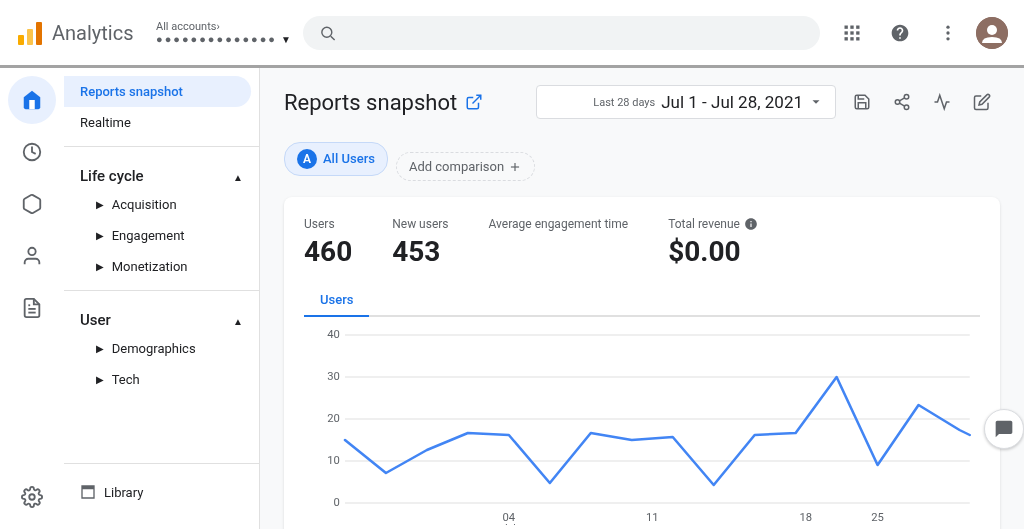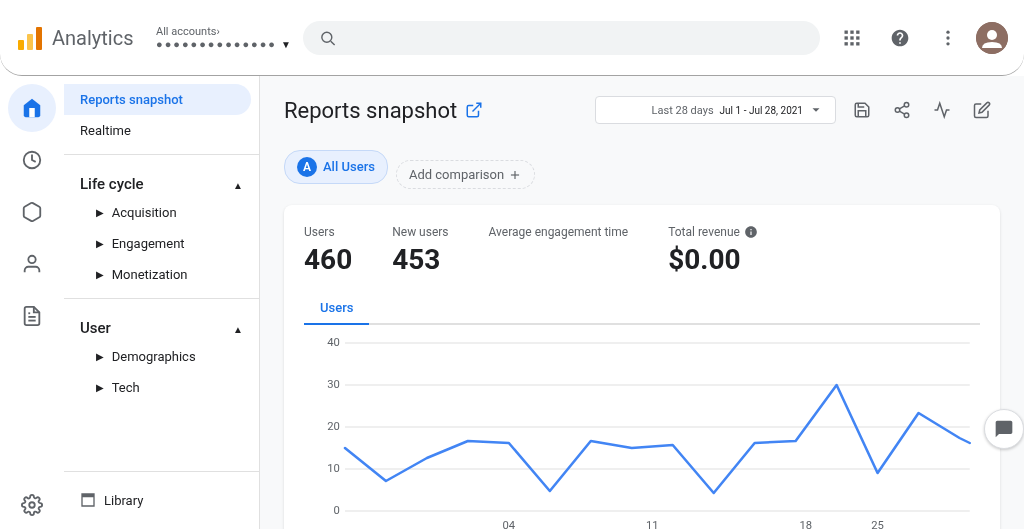--- a/index.html
+++ b/index.html
@@ -1,19 +1,19 @@
 <!DOCTYPE html>
 <html><head>
   <meta charset="utf-8">
   <style>
     * { box-sizing: border-box; margin: 0; padding: 0; }
     body { font-family: 'Google Sans', Roboto, Arial, sans-serif; font-size: 14px; background: #fff; color: #202124; height: 529px; width: 1024px; overflow: hidden; }
 
     
-    .topbar { display: flex; align-items: center; height: 76px; padding: 0 16px; border-bottom: 1px solid #a3a3a3; gap: 12px; border-radius: 22px; }
+    .topbar { display: flex; align-items: center; height: 68px; padding: 0 16px; border-bottom: 3px solid #a3a3a3; gap: 12px; }
     .logo-area { display: flex; align-items: center; gap: 8px; min-width: 120px; }
     .logo-icon { width: 28px; height: 28px; }
     .logo-text { font-size: 20px; color: #5f6368; font-weight: 400; }
     .account-selector { display: flex; flex-direction: column; font-size: 11px; color: #5f6368; cursor: pointer; margin-left: 8px; }
     .account-selector .all-accounts { display: flex; align-items: center; color: #5f6368; text-align: right; }
     .account-selector .account-name { color: #202124; font-size: 12px; display: flex; align-items: center; gap: 4px; }
     .search-bar { flex: 1; max-width: 520px; display: flex; align-items: center; background: #f1f3f4; border-radius: 24px; padding: 8px 16px; gap: 8px; color: #5f6368; cursor: text; }
     .search-bar input { border: none; background: transparent; outline: none; font-size: 14px; color: #5f6368; width: 100%; }
     .topbar-right { display: flex; align-items: center; gap: 8px; margin-left: auto; }
     .icon-btn { width: 40px; height: 40px; border-radius: 50%; display: flex; align-items: center; justify-content: center; cursor: pointer; color: #5f6368; font-size: 20px; border: none; background: transparent; }
@@ -246,21 +246,21 @@
         <span>Reports snapshot</span>
         <svg width="18" height="18" viewBox="0 0 24 24" fill="none" stroke="#1a73e8" stroke-width="2" style="cursor:pointer;">
             <path d="M18 13v6a2 2 0 0 1-2 2H5a2 2 0 0 1-2-2V8a2 2 0 0 1 2-2h6"></path>
             <polyline points="15 3 21 3 21 9"></polyline>
             <line x1="10" y1="14" x2="21" y2="3"></line>
           </svg>
       </div>
       <div class="header-right">
         <div class="date-selector">
           <span class="date-label">Last 28 days</span>
-          <span style="font-size:10px;">Jul 1 - Jul 28, 2021</span>
+          <span style="font-size:17px;">Jul 1 - Jul 28, 2021</span>
           <svg width="14" height="14" viewBox="0 0 24 24" fill="#5f6368">
               <path d="M6 9l6 6 6-6"></path>
             </svg>
         </div>
         <div class="header-actions">
           <div class="action-icon">
             <svg width="18" height="18" viewBox="0 0 24 24" fill="none" stroke="#5f6368" stroke-width="2">
                 <path d="M19 21H5a2 2 0 0 1-2-2V5a2 2 0 0 1 2-2h11l5 5v11a2 2 0 0 1-2 2z"></path>
                 <polyline points="17 21 17 13 7 13 7 21"></polyline>
                 <polyline points="7 3 7 8 15 8"></polyline>

